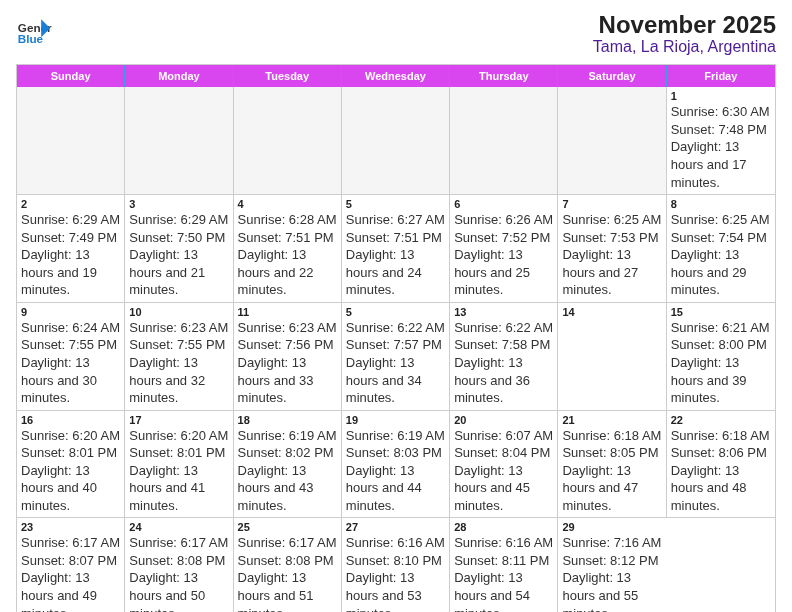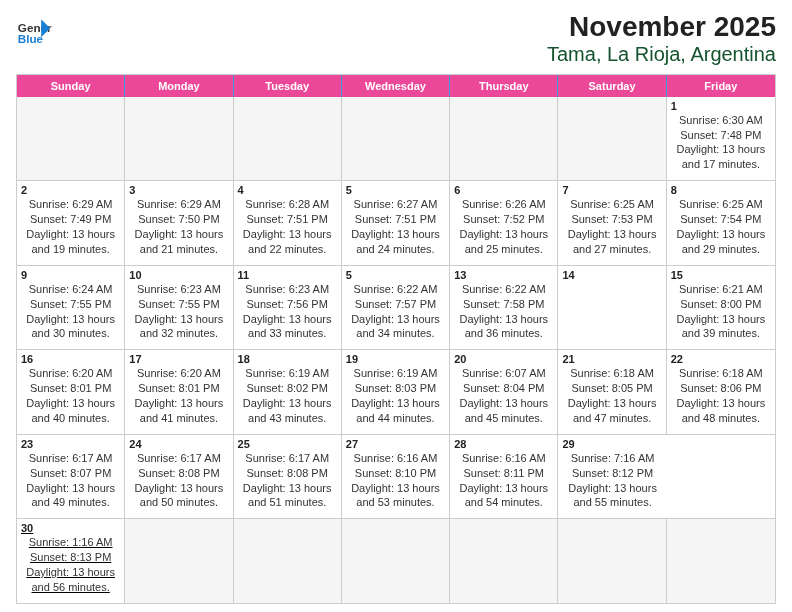--- a/index.html
+++ b/index.html
@@ -27,39 +27,39 @@
       display: flex;
       align-items: center;
       gap: 6px;
     }
     .logo-icon {
       width: 36px;
       height: 36px;
     }
     .title-block { text-align: right; }
     .month-title {
-      font-size: 28px;
+      font-size: 24px;
       font-weight: bold;
       color: #222;
       line-height: 1.1;
     }
     .subtitle {
-      font-size: 20px;
-      color: #14532d;
+      font-size: 16px;
+      color: #4c1d95;
     }
     .calendar {
       flex: 1;
       display: flex;
       flex-direction: column;
       border: 1px solid #ccc;
     }
     .day-headers {
       display: grid;
       grid-template-columns: repeat(7, 1fr);
-      background: #ec4899;
+      background: #d946ef;
     }
     .day-header {
       color: #fff;
       font-size: 11px;
       font-weight: bold;
       text-align: center;
       padding: 5px 2px;
       border-right: 1px solid #3a9fe4;
     }
     .day-header:last-child { border-right: none; }
@@ -86,24 +86,23 @@
     }
     .day-cell:last-child { border-right: none; }
     .day-cell.empty { background: #f5f5f5; }
     .day-number {
       font-size: 11px;
       font-weight: bold;
       color: #222;
       margin-bottom: 1px;
     }
     .day-info {
-      font-size: 11px;
+      font-size: 13px;
       color: #333;
       line-height: 1.35;
-      text-align: center;
     }
   </style>
 </head>
 <body>
 
 <div class="page">
   <div class="header">
     <div class="logo">
       <svg class="logo-icon" viewBox="0 0 40 40">
         <text x="2" y="22" font-size="13" font-weight="bold" fill="#333" font-family="Arial">General</text>

